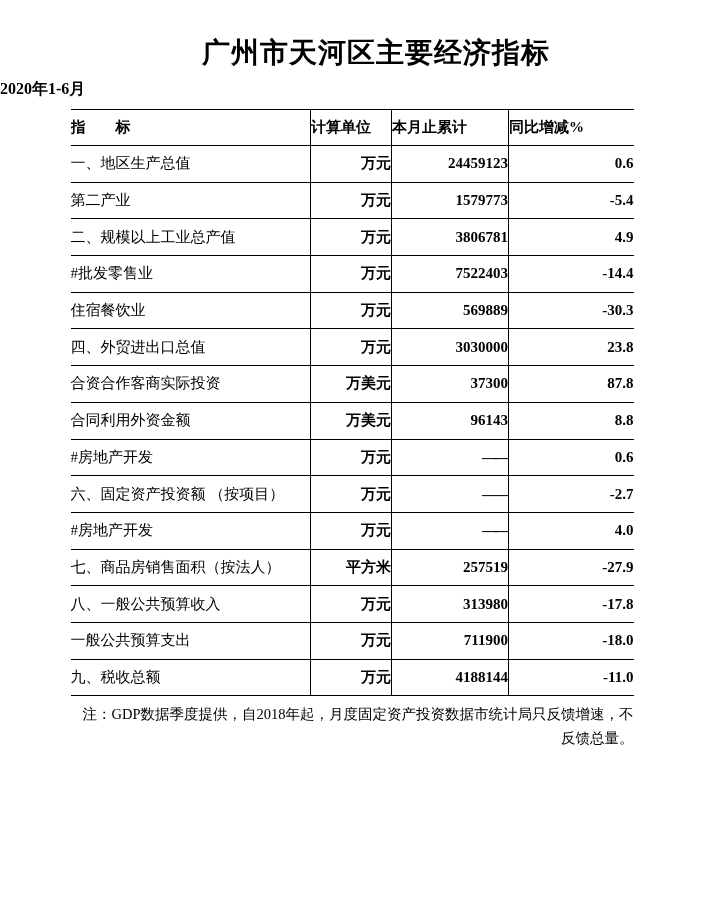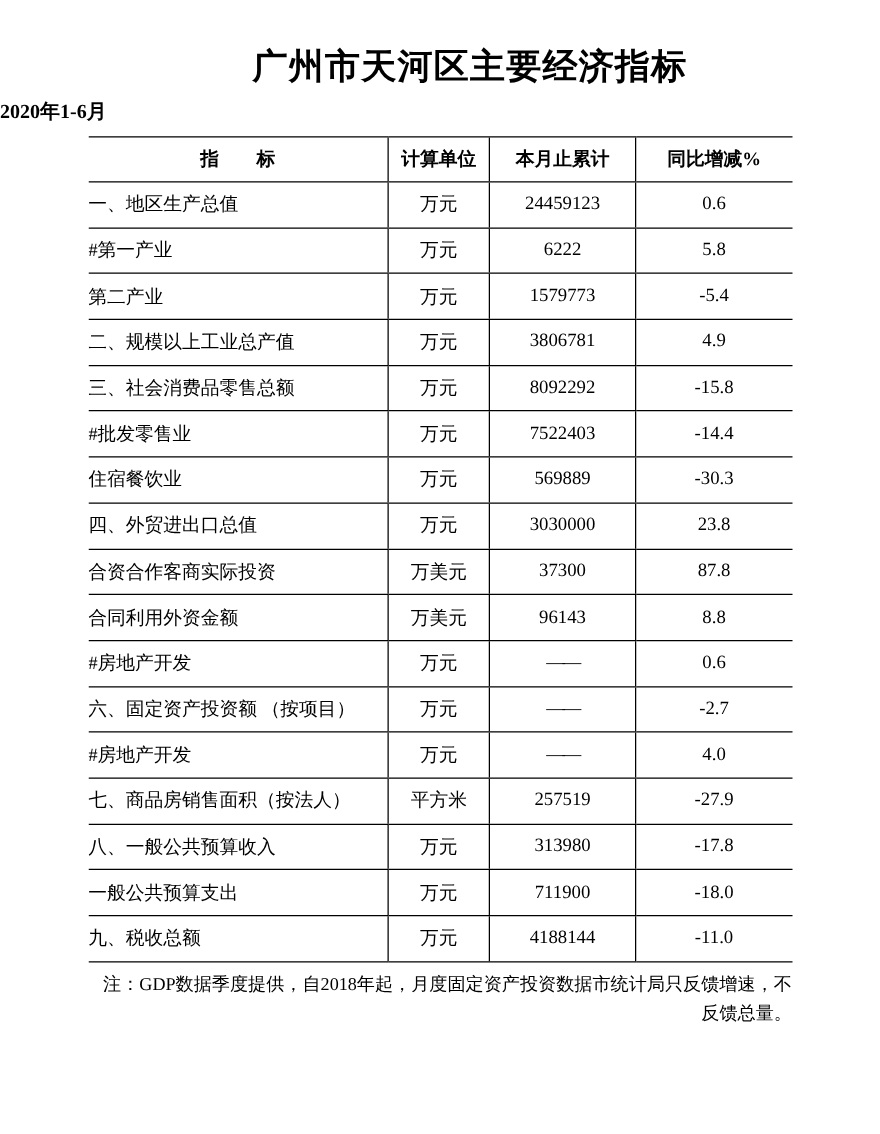--- a/index.html
+++ b/index.html
@@ -38,27 +38,28 @@
     padding:0;
     font-size:15px;
     vertical-align:middle;
     overflow:hidden;
     white-space:nowrap;
   }
   .econ thead th {
     border-top:1.5px solid #000;
     font-weight:bold;
     height:35px;
-    text-align:center;
+    text-align:left;
   }
   .econ tbody td { height:35.7px; }
 
   .c-unit, .c-cum, .c-yoy {
     border-left:1.5px solid #000;
-    text-align:center;
+    text-align:right;
+    font-weight:bold;
   }
   .c-ind { text-align:left; }
   .indent-0 { padding-left:8px; }
   .indent-1 { padding-left:36px; }
   .indent-2 { padding-left:48px;margin-left:35px; }
 
   .dashval { letter-spacing:-2px; }
 
   .note {
     width:563px;
@@ -92,42 +93,30 @@
       </tr>
     </thead>
     <tbody>
         <tr>
           <td class="c-ind indent-0">一、地区生产总值</td>
           <td class="c-unit">万元</td>
           <td class="c-cum">24459123</td>
           <td class="c-yoy">0.6</td>
         </tr>
         <tr>
-          <td class="c-ind indent-1">#第一产业</td>
-          <td class="c-unit">万元</td>
-          <td class="c-cum">6222</td>
-          <td class="c-yoy">5.8</td>
-        </tr>
-        <tr>
           <td class="c-ind indent-2">第二产业</td>
           <td class="c-unit">万元</td>
           <td class="c-cum">1579773</td>
           <td class="c-yoy">-5.4</td>
         </tr>
         <tr>
           <td class="c-ind indent-0">二、规模以上工业总产值</td>
           <td class="c-unit">万元</td>
           <td class="c-cum">3806781</td>
           <td class="c-yoy">4.9</td>
-        </tr>
-        <tr>
-          <td class="c-ind indent-0">三、社会消费品零售总额</td>
-          <td class="c-unit">万元</td>
-          <td class="c-cum">8092292</td>
-          <td class="c-yoy">-15.8</td>
         </tr>
         <tr>
           <td class="c-ind indent-1">#批发零售业</td>
           <td class="c-unit">万元</td>
           <td class="c-cum">7522403</td>
           <td class="c-yoy">-14.4</td>
         </tr>
         <tr>
           <td class="c-ind indent-2">住宿餐饮业</td>
           <td class="c-unit">万元</td>

